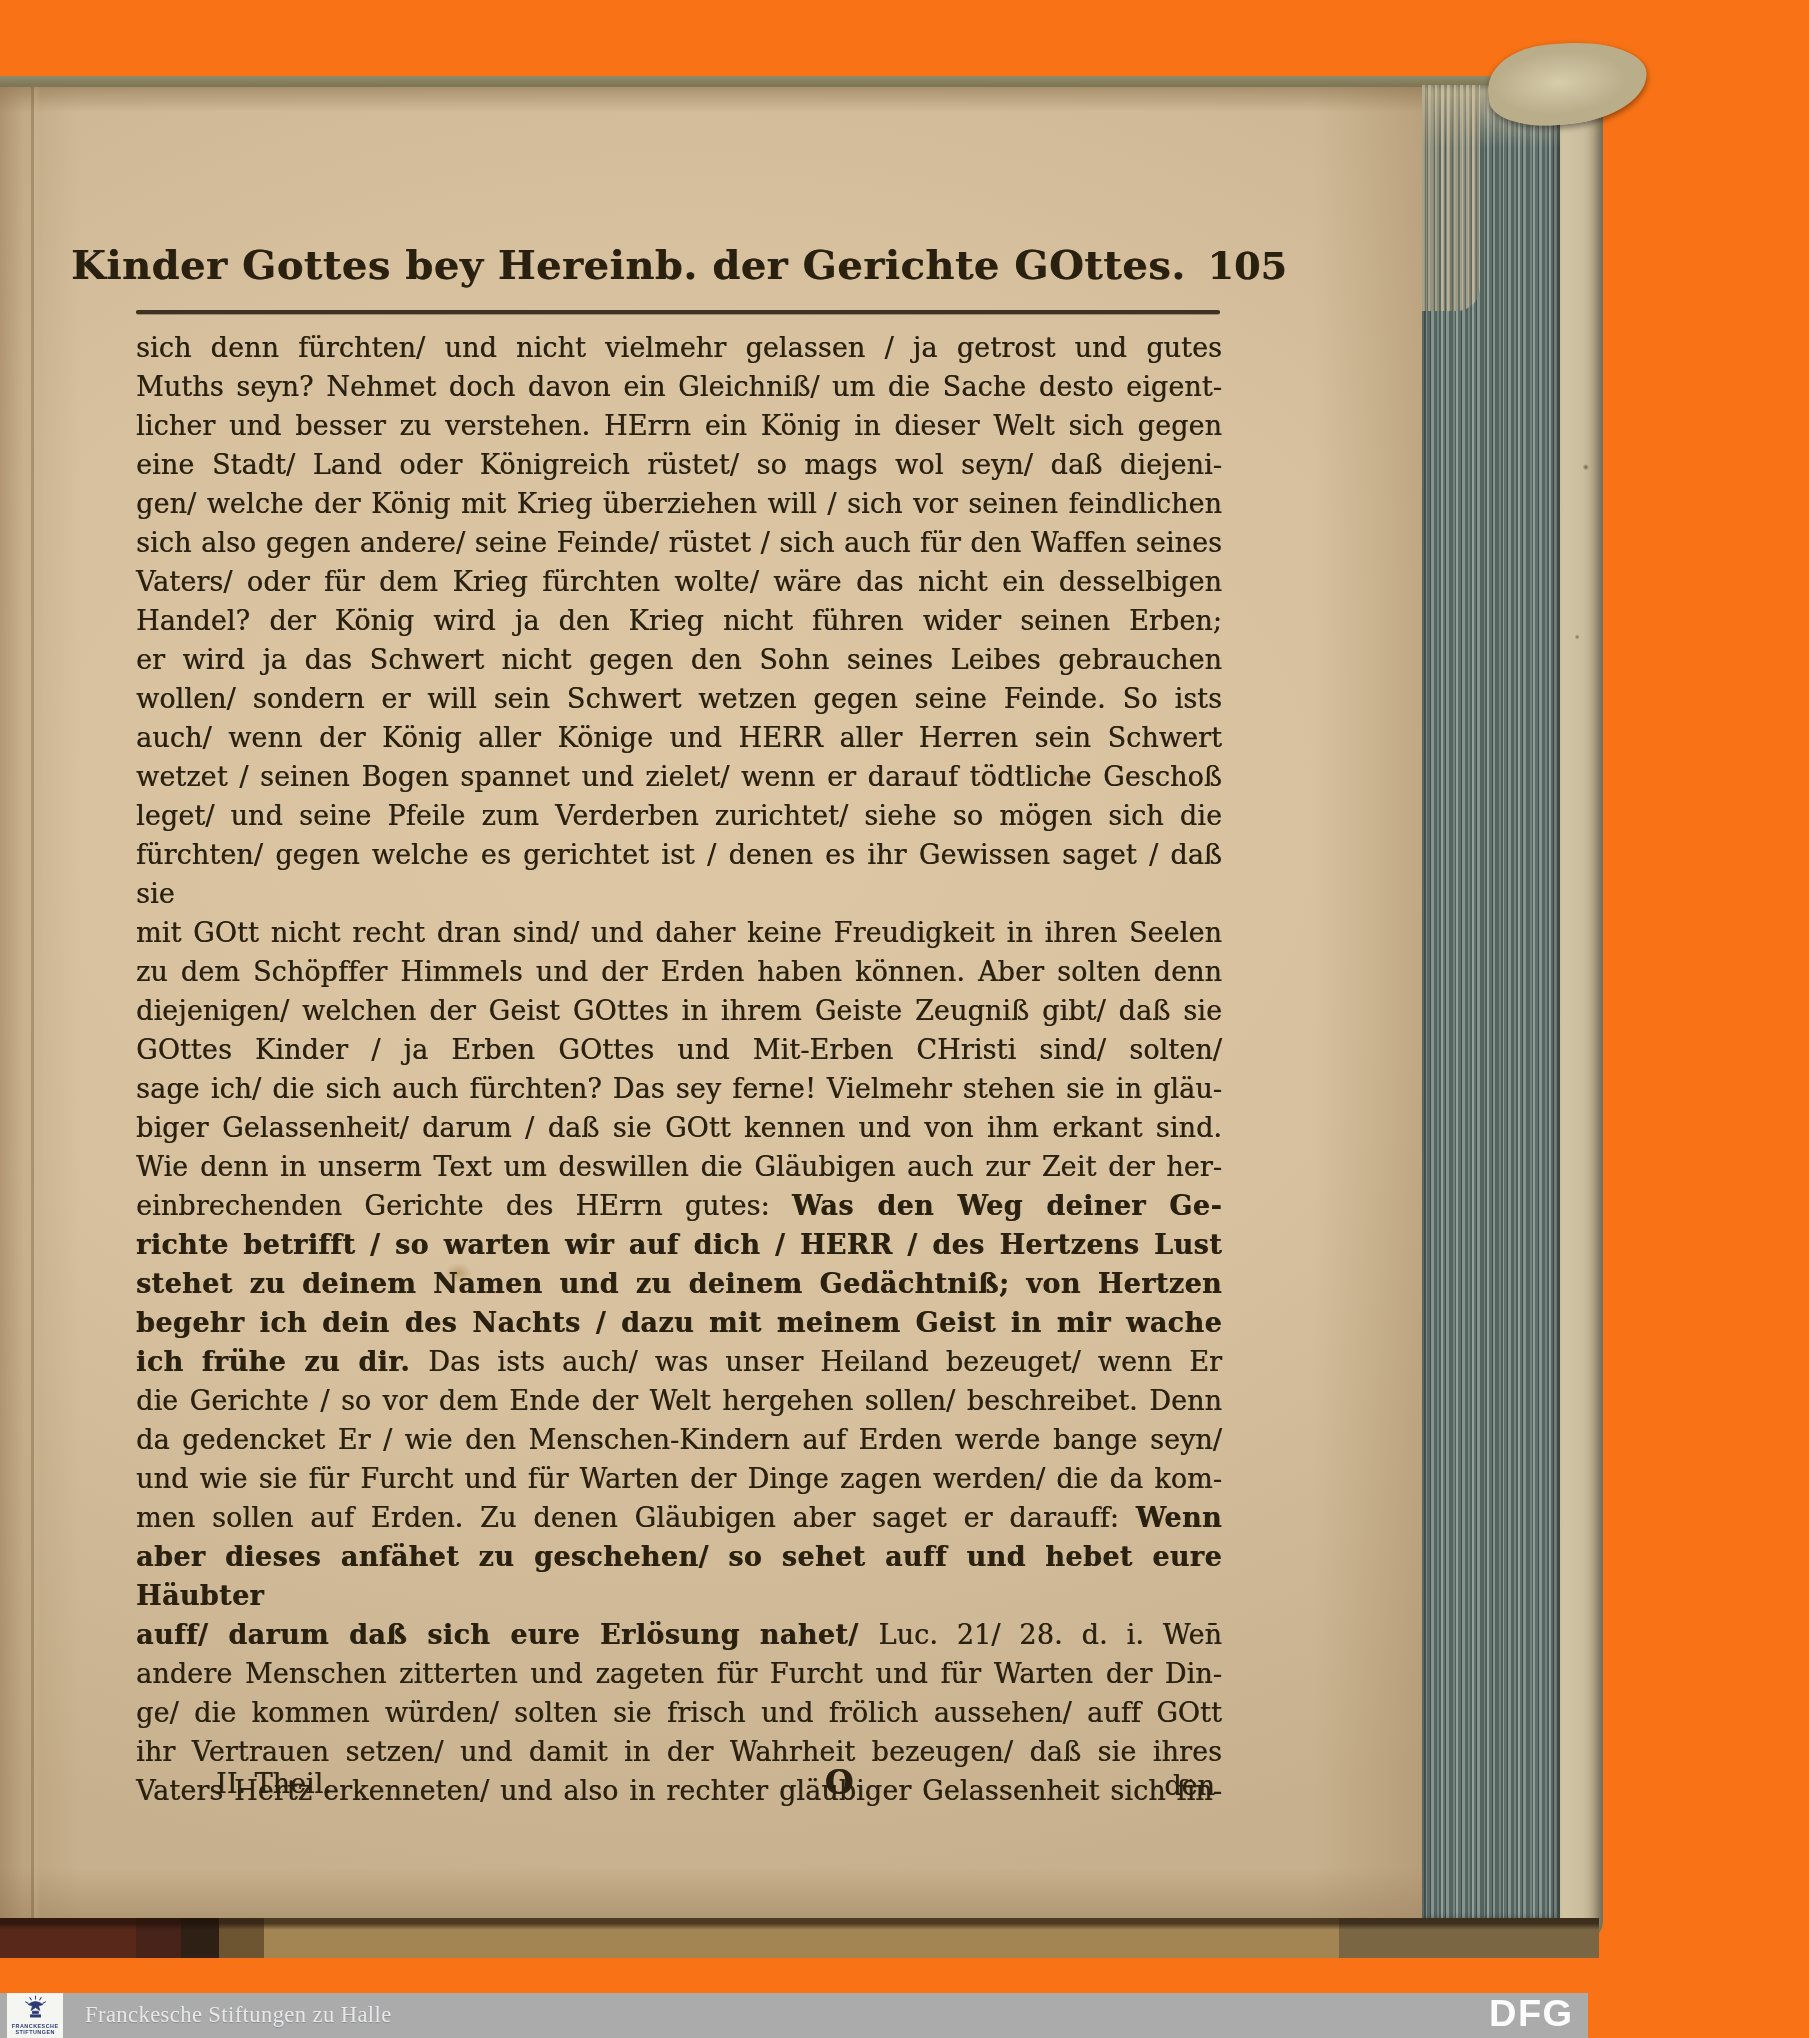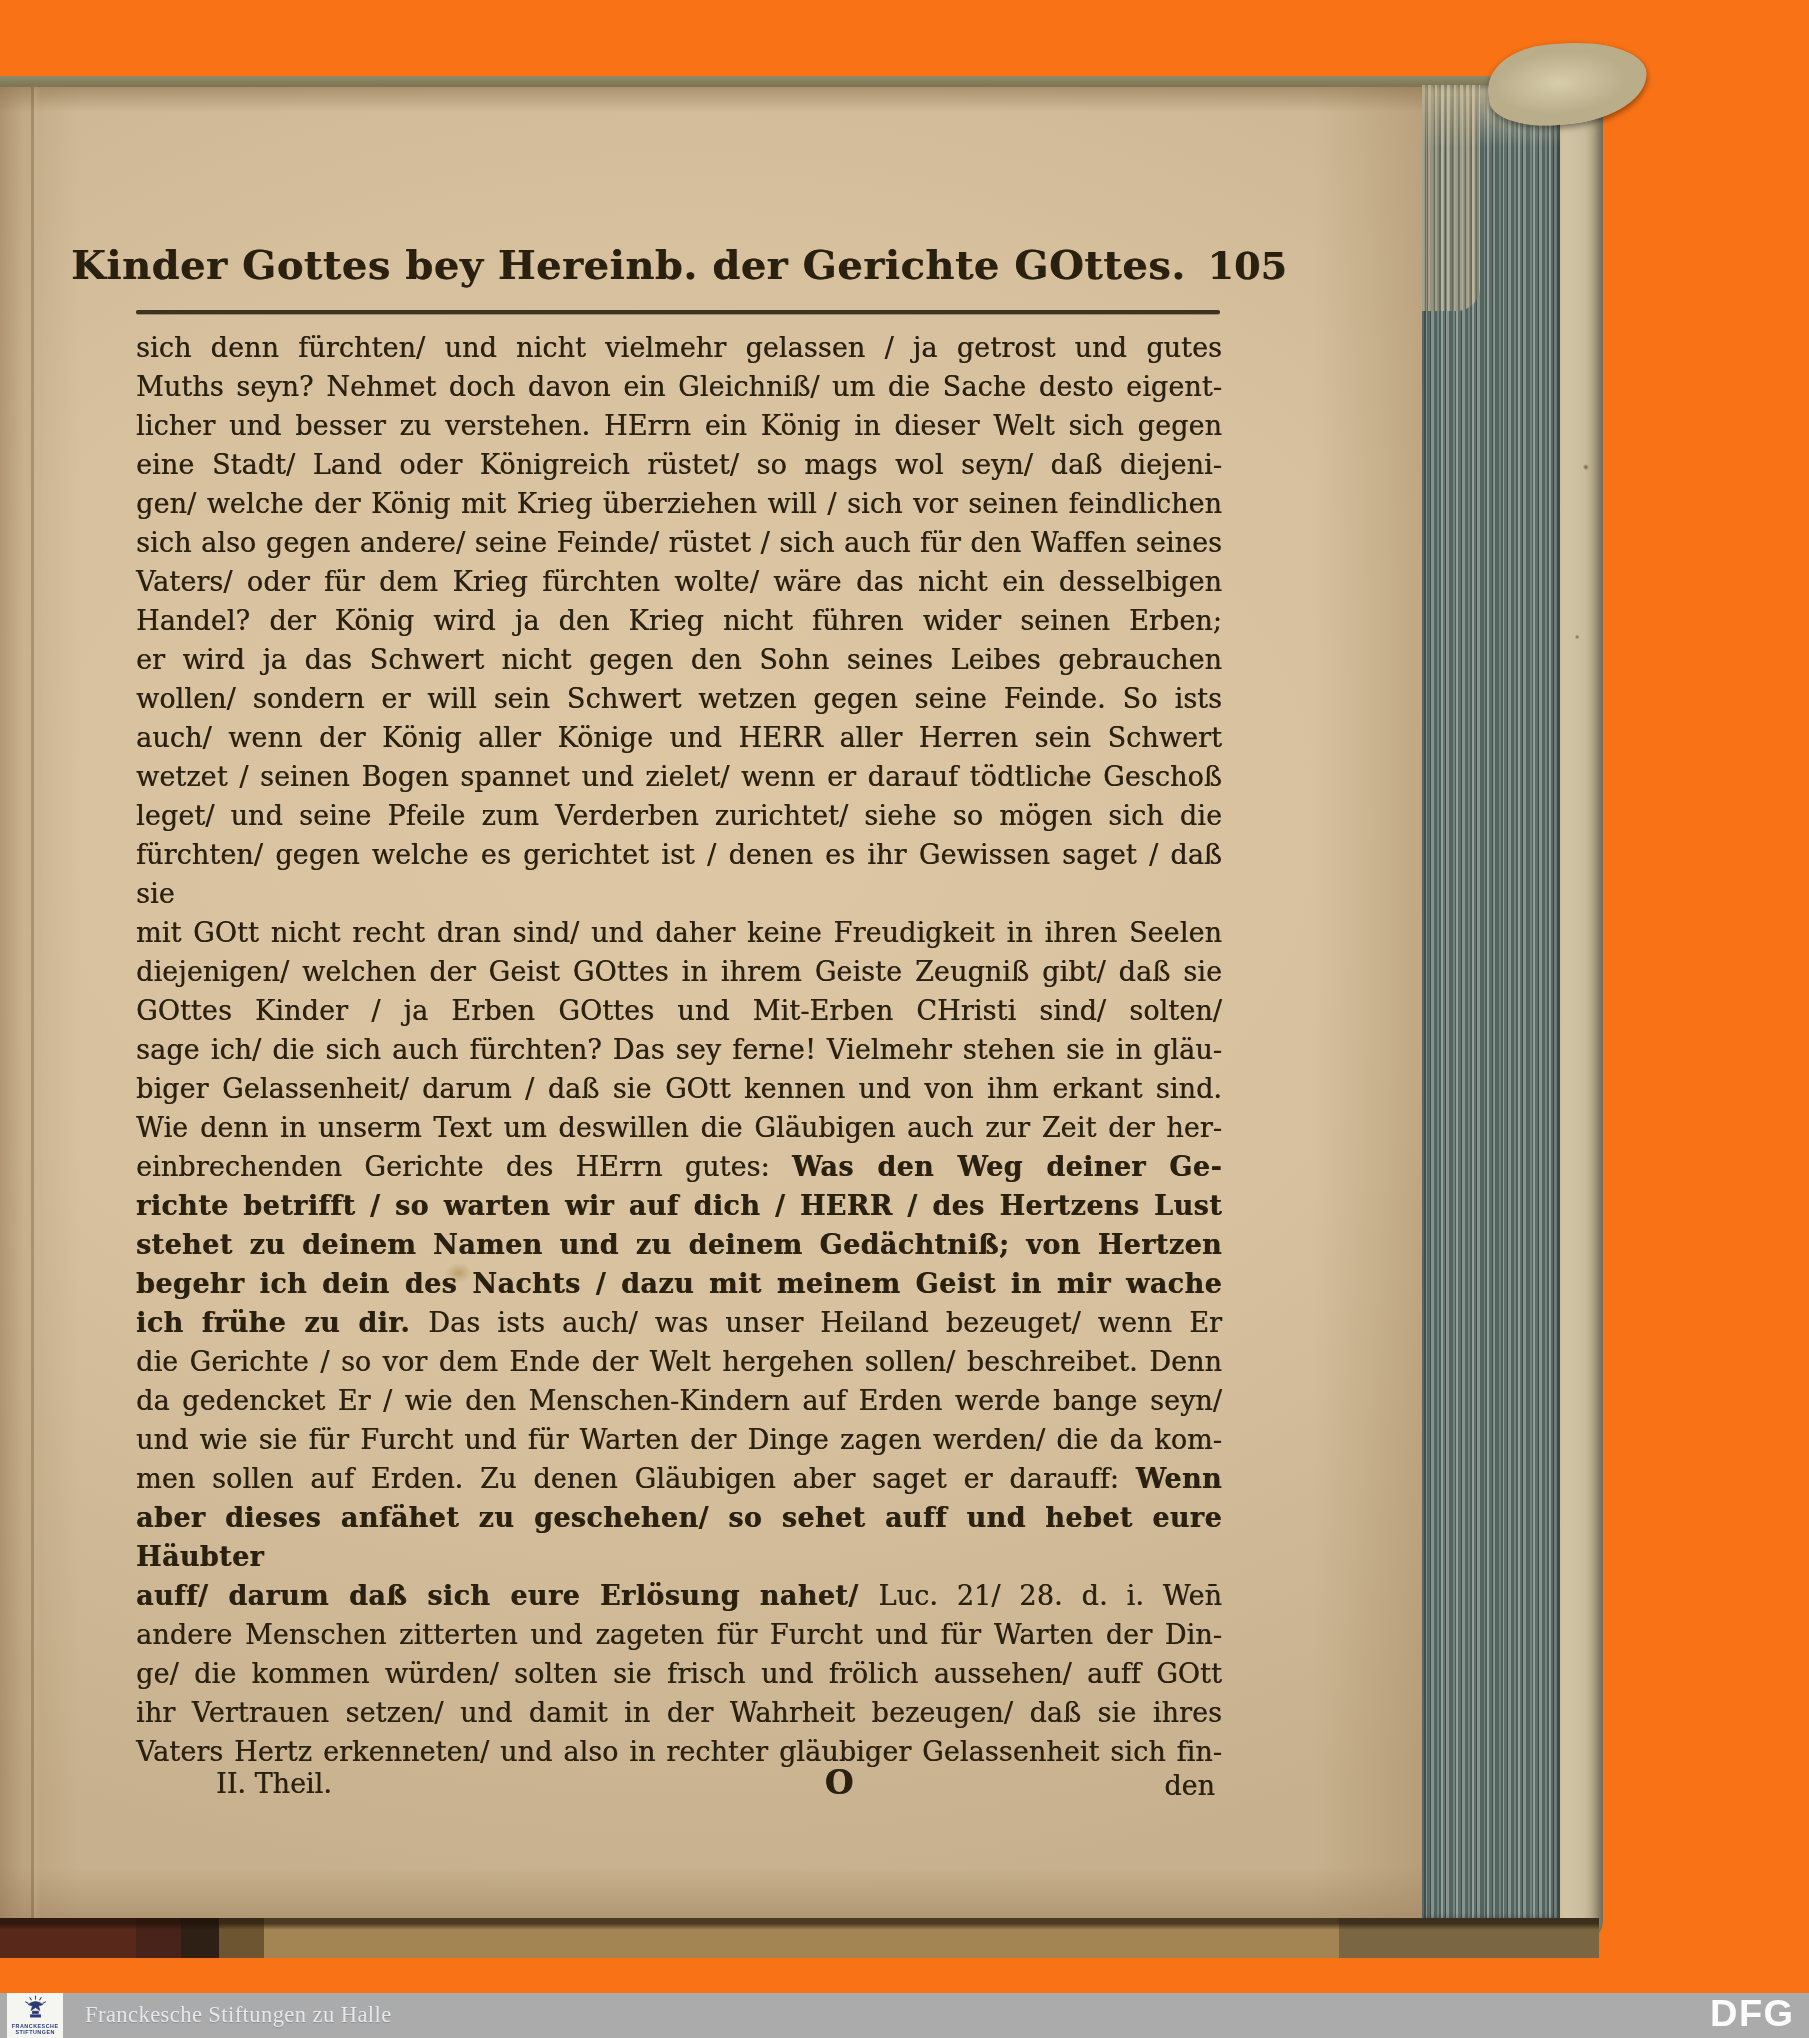--- a/index.html
+++ b/index.html
@@ -59,21 +59,21 @@
   .tl{font-size:27px;line-height:39px;white-space:nowrap;text-align:justify;
     text-align-last:justify;letter-spacing:0.1px;white-space:normal;
     text-shadow:0.5px 0 rgba(38,30,18,.72);}
   .tl span.b{font-weight:bold;letter-spacing:0.4px;}
   .footer-row{position:absolute;left:136px;top:1681px;width:1086px;height:42px;
     color:var(--ink);font-size:27px;text-shadow:0.5px 0 rgba(38,30,18,.72);}
   .part-label{position:absolute;left:80px;top:0;}
   .sig-mark{position:absolute;left:683px;top:-5.4px;width:40px;text-align:center;font-size:33px;font-weight:bold;}
   .catchword{position:absolute;right:7.2px;top:1.8px;padding-left:18px;}
   
-  .caption-bar{position:absolute;left:0;top:1993px;width:1809px;height:46px;
+  .caption-bar{position:absolute;left:0;top:1993px;width:1588px;height:46px;
     background:var(--caption-bar-gray);text-decoration:underline;}
   .logo-box{position:absolute;left:7.2px;top:0;width:56px;height:46px;background:#f5f5f2;
     display:flex;flex-direction:column;align-items:center;justify-content:flex-start;padding-top:1.8px;box-sizing:border-box;}
   .logo-caption{font-family:"Liberation Sans",sans-serif;font-size:5.4px;line-height:6.3px;
     letter-spacing:0.5px;color:var(--logo-blue);text-align:center;font-weight:bold;}
   .institution{position:absolute;left:85px;top:50%;transform:translateY(-52%);
     font-family:"Liberation Serif",serif;font-size:22.6px;color:#e6e9eb;letter-spacing:0.4px;
     text-shadow:0 0.9px 0.9px rgba(0,0,0,.18);}
   .dfg{position:absolute;right:14.5px;top:50%;transform:translateY(-54%) scaleY(.96);
     font-family:"Liberation Sans",sans-serif;font-weight:800;font-size:38px;color:#fcfcfc;
@@ -106,20 +106,21 @@
         <div class="tl"><span>sich also gegen andere/ seine Feinde/ rüstet / sich auch für den Waffen seines</span></div>
         <div class="tl"><span>Vaters/ oder für dem Krieg fürchten wolte/ wäre das nicht ein desselbigen</span></div>
         <div class="tl"><span>Handel? der König wird ja den Krieg nicht führen wider seinen Erben;</span></div>
         <div class="tl"><span>er wird ja das Schwert nicht gegen den Sohn seines Leibes gebrauchen</span></div>
         <div class="tl"><span>wollen/ sondern er will sein Schwert wetzen gegen seine Feinde. So ists</span></div>
         <div class="tl"><span>auch/ wenn der König aller Könige und HERR aller Herren sein Schwert</span></div>
         <div class="tl"><span>wetzet / seinen Bogen spannet und zielet/ wenn er darauf tödtliche Geschoß</span></div>
         <div class="tl"><span>leget/ und seine Pfeile zum Verderben zurichtet/ siehe so mögen sich die</span></div>
         <div class="tl"><span>fürchten/ gegen welche es gerichtet ist / denen es ihr Gewissen saget / daß sie</span></div>
         <div class="tl"><span>mit GOtt nicht recht dran sind/ und daher keine Freudigkeit in ihren Seelen</span></div>
+        <div class="tl"><span>zu dem Schöpffer Himmels und der Erden haben können. Aber solten denn</span></div>
         <div class="tl"><span>diejenigen/ welchen der Geist GOttes in ihrem Geiste Zeugniß gibt/ daß sie</span></div>
         <div class="tl"><span>GOttes Kinder / ja Erben GOttes und Mit-Erben CHristi sind/ solten/</span></div>
         <div class="tl"><span>sage ich/ die sich auch fürchten? Das sey ferne! Vielmehr stehen sie in gläu-</span></div>
         <div class="tl"><span>biger Gelassenheit/ darum / daß sie GOtt kennen und von ihm erkant sind.</span></div>
         <div class="tl"><span>Wie denn in unserm Text um deswillen die Gläubigen auch zur Zeit der her-</span></div>
         <div class="tl"><span>einbrechenden Gerichte des HErrn gutes: </span><span class="b">Was den Weg deiner Ge-</span></div>
         <div class="tl"><span class="b">richte betrifft / so warten wir auf dich / HERR / des Hertzens Lust</span></div>
         <div class="tl"><span class="b">stehet zu deinem Namen und zu deinem Gedächtniß; von Hertzen</span></div>
         <div class="tl"><span class="b">begehr ich dein des Nachts / dazu mit meinem Geist in mir wache</span></div>
         <div class="tl"><span class="b">ich frühe zu dir. </span><span>Das ists auch/ was unser Heiland bezeuget/ wenn Er</span></div>

